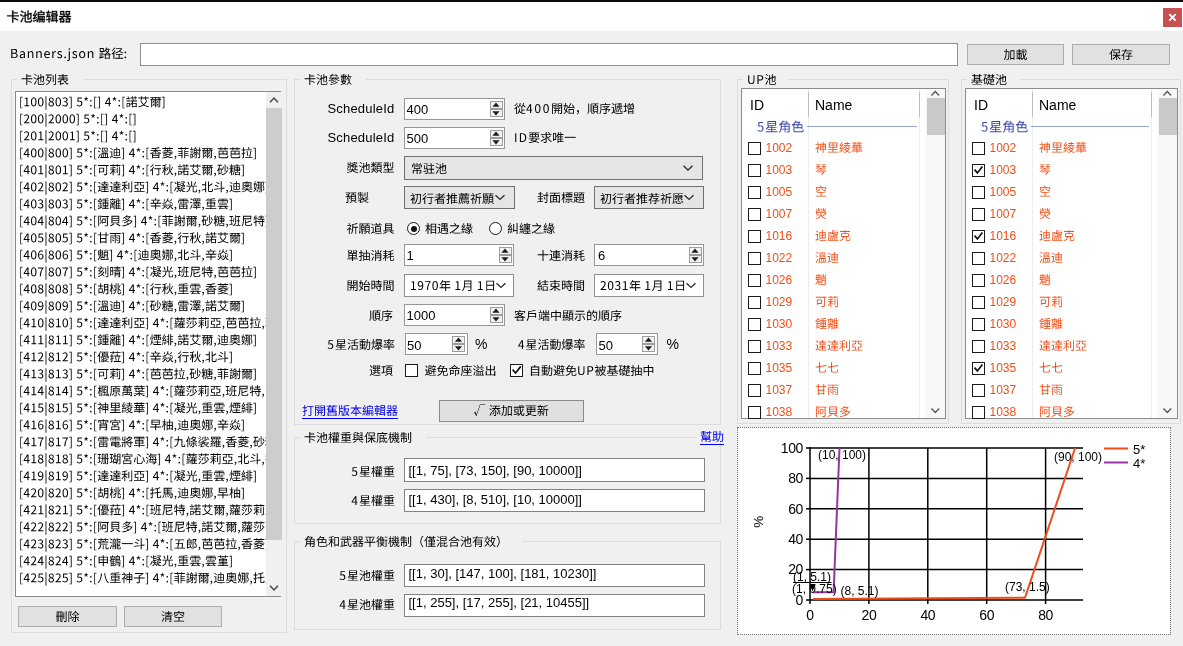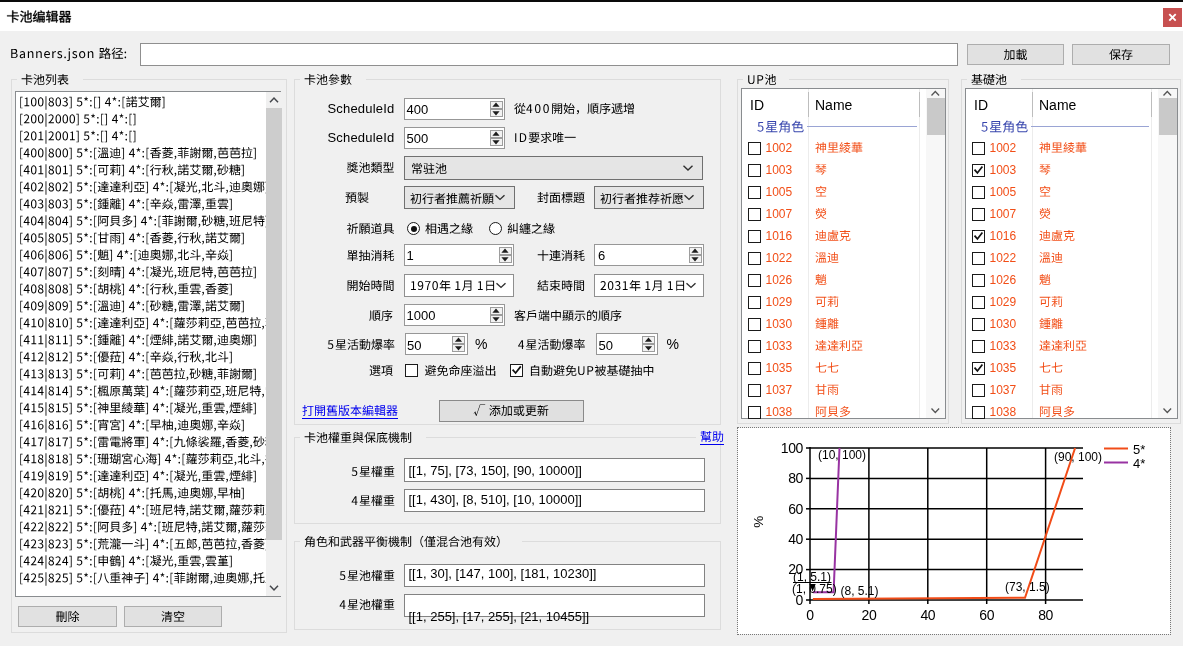--- a/index.html
+++ b/index.html
@@ -72,21 +72,21 @@
 <div style="position:absolute;left:700px;top:443.5px;width:24px;height:0px;border-top:1px solid #0000ee;"></div>
 <div style="position:absolute;left:404px;top:458px;width:301px;height:23.5px;background:#fff;border:1px solid #828282;box-sizing:border-box;"></div>
 <span style="position:absolute;top:463.5px;font:13px 'Liberation Sans',sans-serif;line-height:13px;color:#000;white-space:pre;left:408.5px;">[[1, 75], [73, 150], [90, 10000]]</span>
 <div style="position:absolute;left:404px;top:488.5px;width:301px;height:23.5px;background:#fff;border:1px solid #828282;box-sizing:border-box;"></div>
 <span style="position:absolute;top:492.5px;font:13px 'Liberation Sans',sans-serif;line-height:13px;color:#000;white-space:pre;left:408.5px;">[[1, 430], [8, 510], [10, 10000]]</span>
 <div style="position:absolute;left:294px;top:541px;width:427px;height:89px;border:1px solid #dcdcdc;box-sizing:border-box;"></div>
 <div style="position:absolute;left:300px;top:540px;width:222px;height:3px;background:#f0f0f0;"></div>
 <div style="position:absolute;left:404px;top:563.5px;width:301px;height:23px;background:#fff;border:1px solid #828282;box-sizing:border-box;"></div>
 <span style="position:absolute;top:567px;font:13px 'Liberation Sans',sans-serif;line-height:13px;color:#000;white-space:pre;left:408.5px;">[[1, 30], [147, 100], [181, 10230]]</span>
 <div style="position:absolute;left:404px;top:594px;width:301px;height:23px;background:#fff;border:1px solid #828282;box-sizing:border-box;"></div>
-<span style="position:absolute;top:596px;font:13px 'Liberation Sans',sans-serif;line-height:13px;color:#000;white-space:pre;left:408.5px;margin-top:14px;">[[1, 255], [17, 255], [21, 10455]]</span>
+<span style="position:absolute;top:596px;font:13px 'Liberation Sans',sans-serif;line-height:13px;color:#000;white-space:pre;left:408.5px;">[[1, 255], [17, 255], [21, 10455]]</span>
 <div style="position:absolute;left:737px;top:79px;width:211.5px;height:345px;border:1px solid #dcdcdc;box-sizing:border-box;"></div>
 <div style="position:absolute;left:743px;top:78px;width:46.2px;height:3px;background:#f0f0f0;"></div>
 <div style="position:absolute;left:741px;top:88px;width:205px;height:331px;background:#fff;border:1px solid #898c8f;box-sizing:border-box;"></div>
 <div style="position:absolute;left:808px;top:89px;width:0px;height:329px;border-left:1px solid #ececec;"></div>
 <div style="position:absolute;left:919px;top:89px;width:0px;height:329px;border-left:1px solid #ececec;"></div>
 <div style="position:absolute;left:808px;top:92px;width:0px;height:25px;border-left:1px solid #bdbdbd;"></div>
 <div style="position:absolute;left:919px;top:92px;width:0px;height:25px;border-left:1px solid #bdbdbd;"></div>
 <span style="position:absolute;top:97.5px;font:14px 'Liberation Sans',sans-serif;line-height:14px;color:#000;white-space:pre;left:750px;">ID</span>
 <span style="position:absolute;top:97.5px;font:14px 'Liberation Sans',sans-serif;line-height:14px;color:#000;white-space:pre;left:815px;">Name</span>
 <div style="position:absolute;left:807px;top:125.5px;width:110px;height:0px;border-top:1px solid #9aa4d4;"></div>

